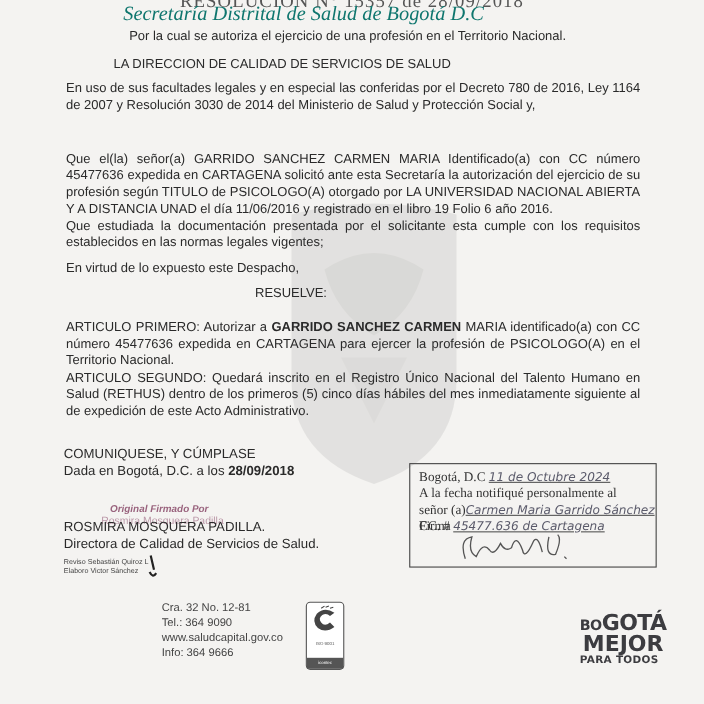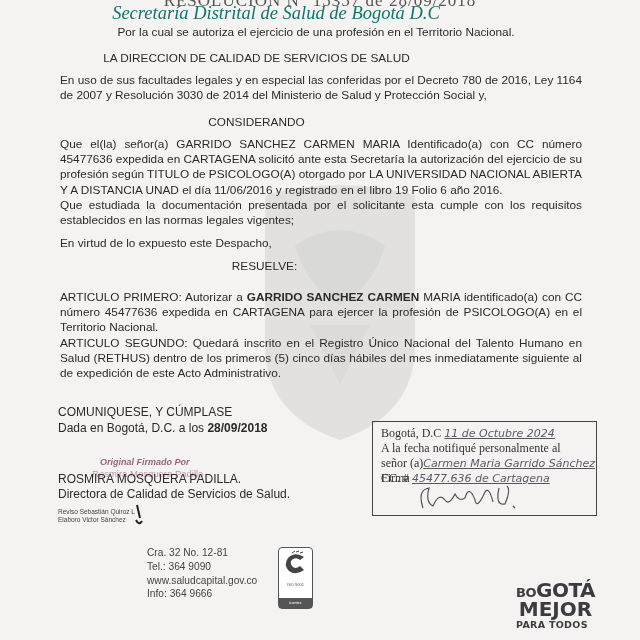--- a/index.html
+++ b/index.html
@@ -59,22 +59,22 @@
       position: absolute; left: 147px; top: 546px; font-size: 10.2px; line-height: 13.8px; color: #444;
     }
     .iso {
       position: absolute; left: 278px; top: 547px; width: 33px; height: 60px;
       border: 1.5px solid #555; border-radius: 4px; background: #fff;
     }
     .iso .mark { position: absolute; top: 2px; left: 3px; width: 27px; height: 26px; }
     .iso .iso-label { position: absolute; top: 34px; width: 100%; text-align: center; font-size: 4px; color: #555; }
     .iso .bar { position: absolute; bottom: 0; left: 0; width: 100%; height: 10px; background: #555; color: #fff; font-size: 4px; text-align: center; line-height: 10px; }
     .bogota {
-      position: absolute; left: 516px; top: 556px; font-family: "DejaVu Sans", sans-serif;
-      font-weight: bold; color: #3c3c40; line-height: 1; margin-top: 24px;
+      position: absolute; left: 527px; top: 556px; font-family: "DejaVu Sans", sans-serif;
+      font-weight: bold; color: #3c3c40; line-height: 1;
     }
     .bogota .l1 { font-size: 20px; letter-spacing: -0.5px; }
     .bogota .l1 .sm { font-size: 13px; }
     .bogota .l2 { font-size: 20px; letter-spacing: 0px; margin-top: -1px; text-align: center; }
     .bogota .l3 { font-size: 9.5px; letter-spacing: 0.3px; margin-top: 1px; }
   </style>
 </head>
 <body>
 
 <div class="page">
@@ -85,21 +85,20 @@
     <path d="M55 150 L115 150 L85 210 Z" fill="#666"></path>
   </svg>
 
   <div class="cutoff">RESOLUCION N° 15357 de 28/09/2018</div>
   <div class="secretaria">Secretaría Distrital de Salud de  Bogotá D.C</div>
   <div class="subtitle">Por la cual se autoriza el  ejercicio de una profesión en el Territorio Nacional.</div>
   <div class="centered" style="top:51px;">LA DIRECCION  DE  CALIDAD DE SERVICIOS DE SALUD</div>
 
   <div class="para" style="top:73px;">En uso de sus facultades legales y en especial las conferidas por el Decreto 780 de 2016, Ley 1164 de 2007 y Resolución 3030 de 2014  del Ministerio de Salud y Protección Social y,</div>
 
-  <div class="centered" style="top:115px;">CONSIDERANDO</div>
 
   <div class="para" style="top:137px;">Que el(la) señor(a)  GARRIDO SANCHEZ CARMEN MARIA Identificado(a) con CC número 45477636 expedida en CARTAGENA solicitó ante esta Secretaría la autorización del ejercicio de su profesión según TITULO de  PSICOLOGO(A) otorgado por LA UNIVERSIDAD NACIONAL ABIERTA Y A DISTANCIA UNAD el día 11/06/2016 y registrado en el libro 19  Folio 6  año  2016.</div>
   <div class="para" style="top:236px;">En virtud de lo expuesto este Despacho,</div>
 
   <div class="para" style="top:198px;">Que estudiada la documentación presentada por el solicitante esta cumple con los requisitos establecidos en las normas legales vigentes;</div>
 
   <div class="centered" style="top:259px; left:8px;">RESUELVE:</div>
 
   <div class="para" style="top:290px;">
     <span>ARTICULO PRIMERO:</span><span>  Autorizar a </span><b>GARRIDO SANCHEZ CARMEN</b><span> MARIA identificado(a) con CC número 45477636 expedida en CARTAGENA para ejercer la profesión de PSICOLOGO(A) en el Territorio Nacional.</span>

